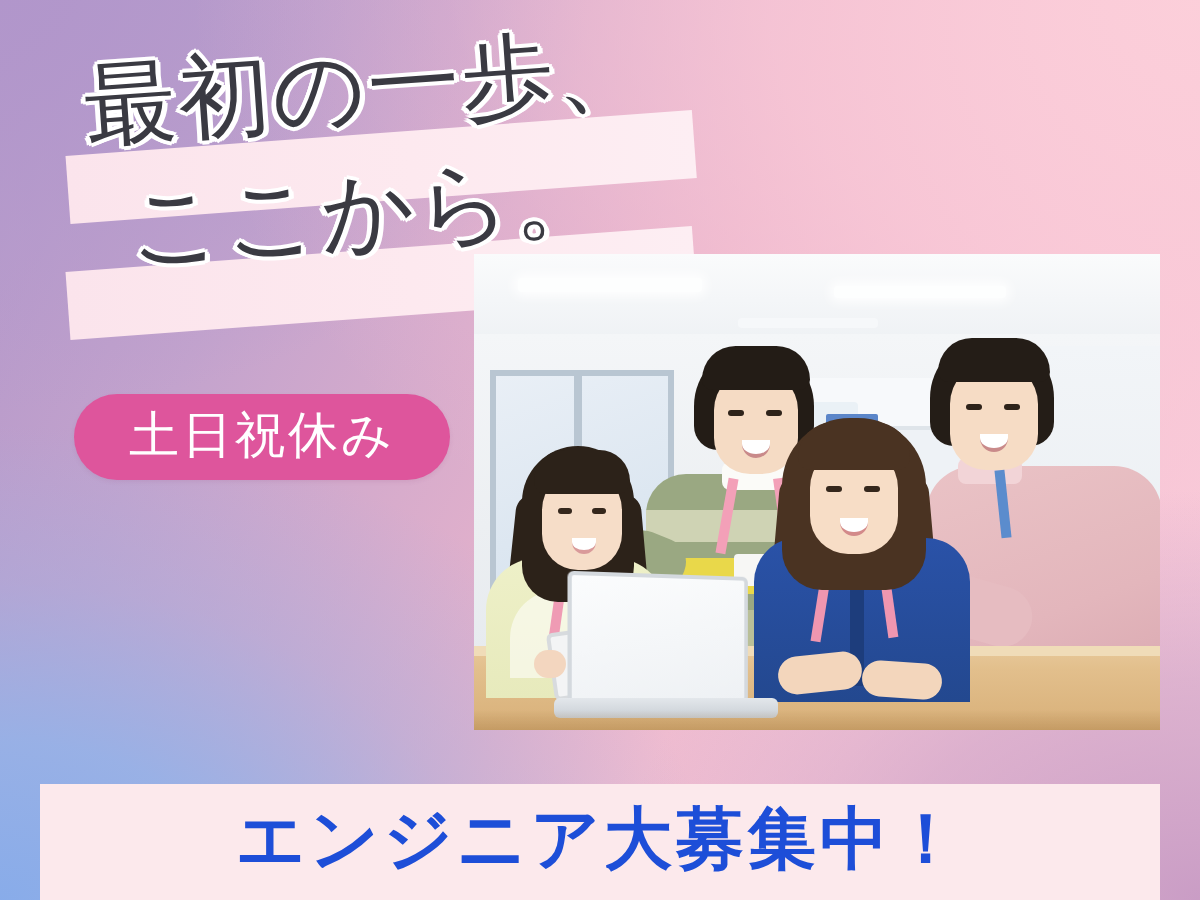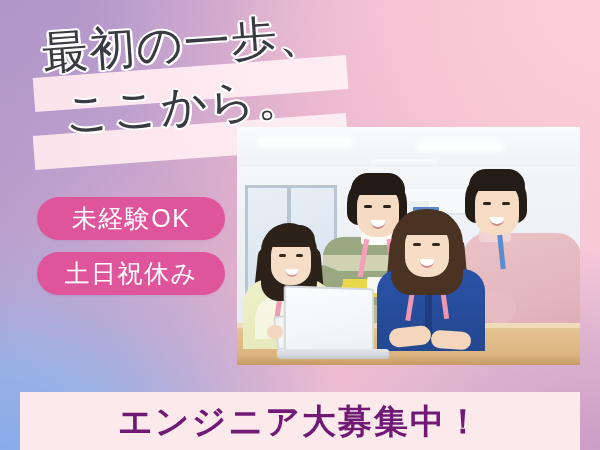--- a/index.html
+++ b/index.html
@@ -171,22 +171,22 @@
   .lp-screen{left:48px;top:160px;width:92px;height:66px;background:linear-gradient(170deg,#fbfcfd 0%,#eef1f4 100%);border:2px solid #d4d9de;box-sizing:border-box;border-radius:3px;transform:perspective(200px) rotateY(12deg);}
   .lp-base{left:40px;top:222px;width:112px;height:10px;background:linear-gradient(180deg,#e3e7eb 0%,#c9cfd5 100%);border-radius:3px;}
 
   
   .banner{
     position:absolute;left:20px;top:392px;width:560px;height:58px;
     background:#fce9ec;z-index:6;
     display:flex;align-items:center;justify-content:center;
   }
   .banner span{
-    color:#701a75;font-size:34px;font-weight:bold;letter-spacing:2px;
-    white-space:nowrap;line-height:1;
+    color:#1d4ed8;font-size:34px;font-weight:bold;letter-spacing:2px;
+    white-space:nowrap;line-height:1;font-family:Liberation Serif, serif;
   }
 </style>
 </head>
 <body>
 
 <div id="poster">
 
   <div class="bg-layer bg-base"></div>
   <div class="bg-layer bg-topleft"></div>
   <div class="bg-layer bg-topright"></div>
@@ -280,23 +280,20 @@
     <div class="ph ph-desk-shadow"></div>
   </div>
 
   <div class="headline">
     <span class="line line-1">最初の一歩、</span>
     <span class="line line-2">ここから。</span>
   </div>
 
   <div class="badges">
     <div class="badge">
-      <span>未経験OK</span>
-    </div>
-    <div class="badge">
       <span>土日祝休み</span>
     </div>
   </div>
 
   <div class="banner">
     <span>エンジニア大募集中！</span>
   </div>
 
 </div>
 

